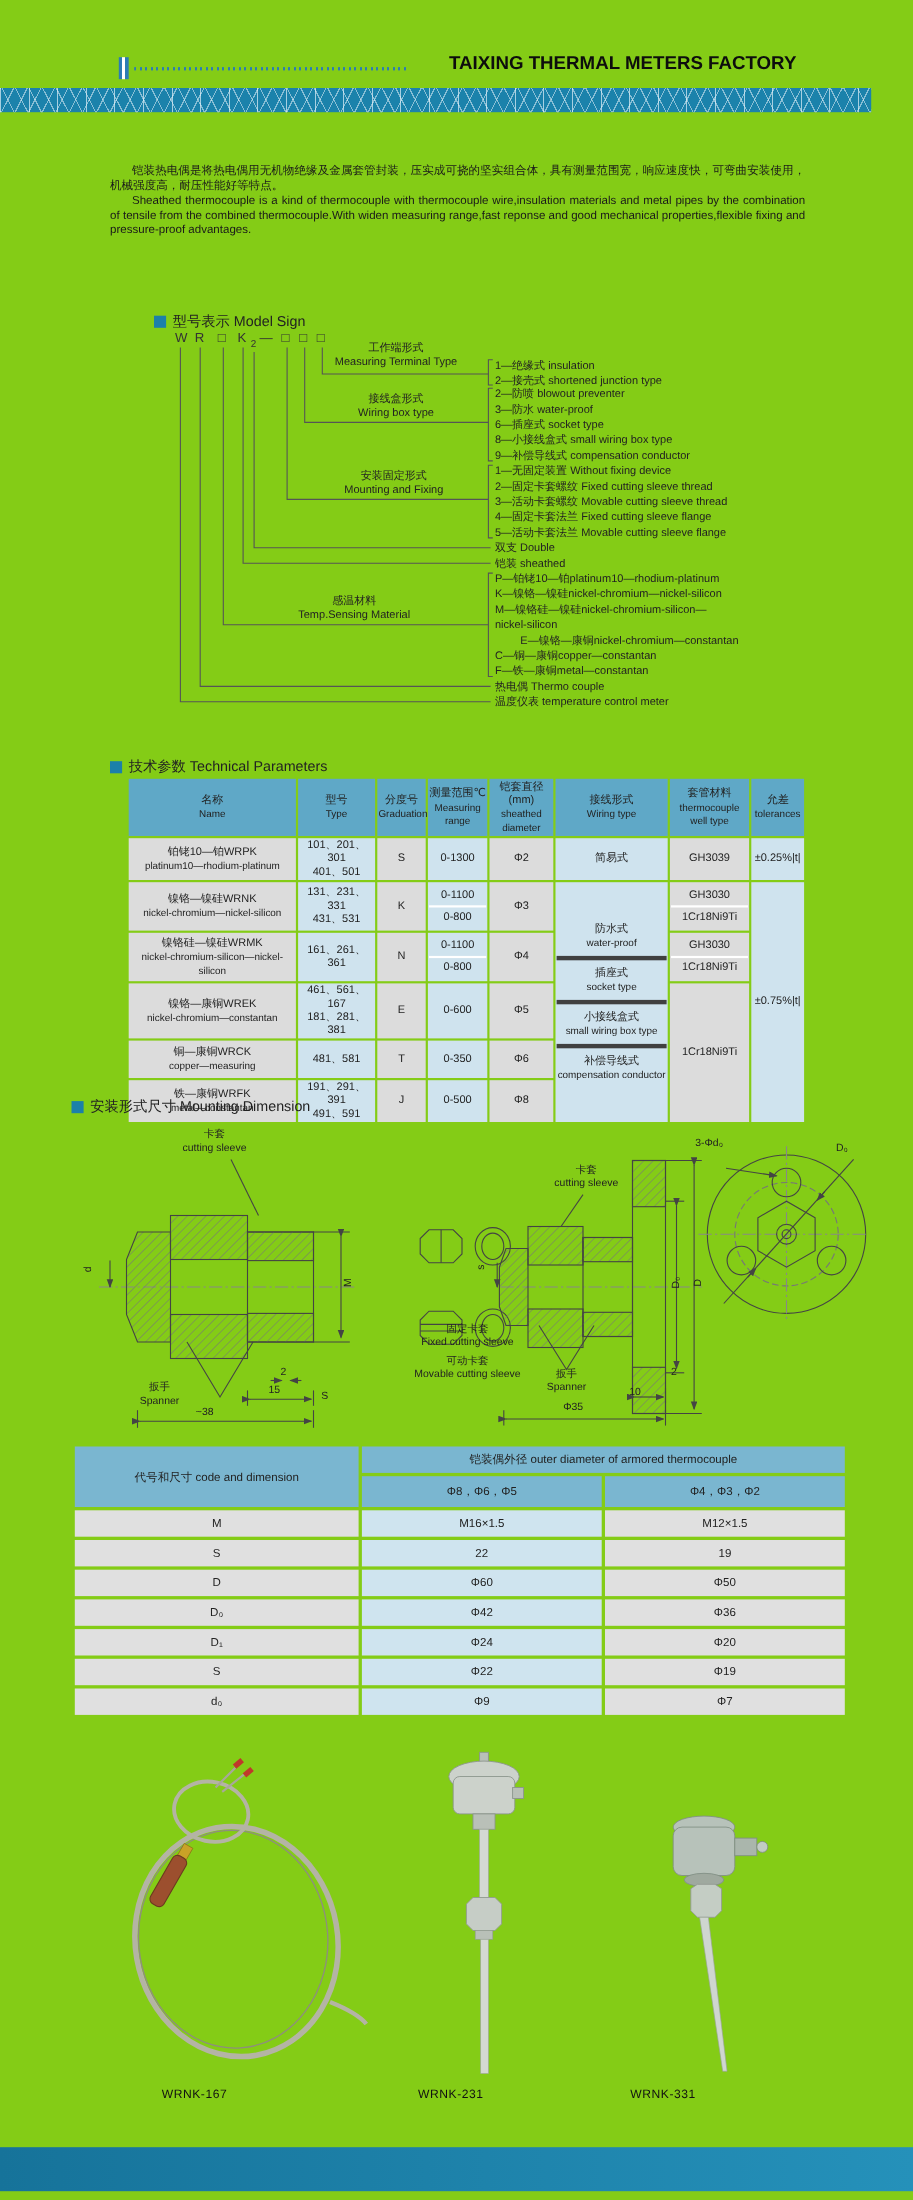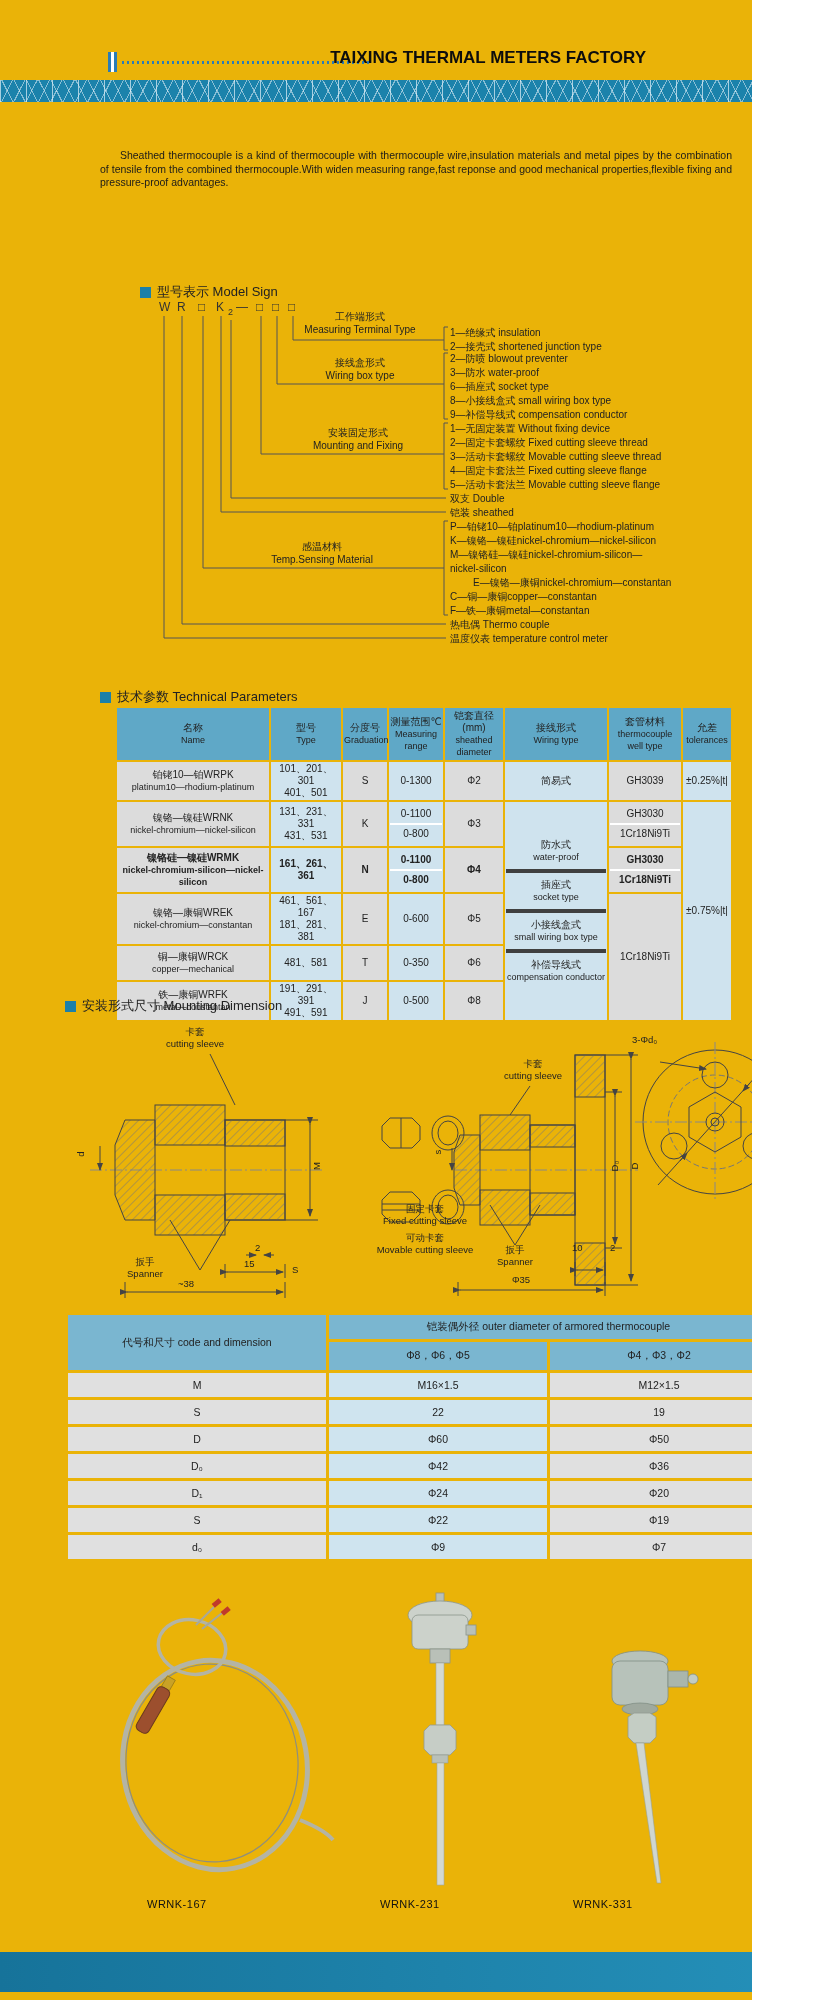--- a/index.html
+++ b/index.html
@@ -1,16 +1,16 @@
 <!DOCTYPE html>
 <html><head>
 <meta charset="utf-8">
 <style>
   html,body{margin:0;padding:0;background:#fff;}
-  .page{position:relative;width:752px;height:2000px;background:#eab308;overflow:hidden;
+  .page{position:relative;width:830px;height:2000px;background:#84cc16;overflow:hidden;
         font-family:"Liberation Sans","DejaVu Sans",sans-serif;color:#222;}
   
   .factory{position:absolute;top:48px;right:106px;font-size:17px;font-weight:bold;color:#0d0d0d;letter-spacing:0px;white-space:nowrap;}
   .header-dots{position:absolute;top:61px;left:122px;width:248px;height:3px;
     background:repeating-linear-gradient(90deg,#2b7cb5 0 2px,transparent 2px 5px);}
   .header-mark{position:absolute;top:52px;left:108px;width:9px;height:20px;
     background:linear-gradient(90deg,#2b7cb5 0 3px,#fff 3px 6px,#2b7cb5 6px 9px);}
   .lattice{position:absolute;left:0;width:792px;height:22px;background-color:#1b82ab;
     background-image:
       repeating-linear-gradient(63deg,rgba(225,240,248,.55) 0 1px,transparent 1px 11px),
@@ -68,20 +68,21 @@
 
 <div class="page">
 
   <div class="header-mark"></div>
   <div class="header-dots"></div>
   <div class="factory">TAIXING THERMAL METERS FACTORY</div>
   <div class="lattice top"></div>
 
 
   <div class="intro">
+    <p>铠装热电偶是将热电偶用无机物绝缘及金属套管封装，压实成可挠的坚实组合体，具有测量范围宽，响应速度快，可弯曲安装使用，机械强度高，耐压性能好等特点。</p>
     <p>Sheathed thermocouple is a kind of thermocouple with thermocouple wire,insulation materials and metal pipes by the combination of tensile from the combined thermocouple.With widen measuring range,fast reponse and good mechanical properties,flexible fixing and pressure-proof advantages.</p>
   </div>
 
   <div class="sec" style="top:283px;left:100px;padding-left:40px;">
     <span class="sq"></span>
     <span>型号表示 Model Sign</span>
   </div>
 
   <div class="diagram">
     <svg width="632" height="360" viewBox="0 0 632 360">
@@ -252,21 +253,21 @@
               <div>补偿导线式</div>
               <div class="en9">compensation conductor</div>
             </div>
       </td>
       <td class="cg split">
             <div>GH3030</div>
             <div>1Cr18Ni9Ti</div>
           </td>
       <td class="cb" rowspan="5">±0.75%|t|</td>
     </tr>
-    <tr style="height:44px;font-weight:bold;">
+    <tr style="height:44px;">
       <td class="cg">
             <div>镍铬硅—镍硅WRMK</div>
             <div class="en9">nickel-chromium-silicon—nickel-silicon</div>
           </td>
       <td class="cb">161、261、361</td>
       <td class="cg">N</td>
       <td class="cb split">
             <div>0-1100</div>
             <div>0-800</div>
           </td>
@@ -286,21 +287,21 @@
             <div>181、281、381</div>
           </td>
       <td class="cg">E</td>
       <td class="cb">0-600</td>
       <td class="cg">Φ5</td>
       <td class="cg" rowspan="3">1Cr18Ni9Ti</td>
     </tr>
     <tr style="height:34px;">
       <td class="cg">
             <div>铜—康铜WRCK</div>
-            <div class="en9">copper—mechanical</div>
+            <div class="en9">copper—measuring</div>
           </td>
       <td class="cb">481、581</td>
       <td class="cg">T</td>
       <td class="cb">0-350</td>
       <td class="cg">Φ6</td>
     </tr>
     <tr style="height:36px;">
       <td class="cg">
             <div>铁—康铜WRFK</div>
             <div class="en9">metal—constantan</div>
@@ -440,21 +441,21 @@
       <div>卡套</div>
         <div>cutting sleeve</div>
     </div>
     <span class="mlab rot" style="left:376px;top:126px;">s</span>
     <span class="mlab rot" style="left:550px;top:140px;">D₀</span>
     <span class="mlab rot" style="left:572px;top:140px;">D</span>
     <div class="mlab" style="left:415px;top:224px;width:80px;">
       <div>扳手</div>
         <div>Spanner</div>
     </div>
-    <span class="mlab" style="left:512px;top:222px;">10</span>
+    <span class="mlab" style="left:512px;top:240px;">10</span>
     <span class="mlab" style="left:550px;top:222px;">2</span>
     <span class="mlab" style="left:452px;top:254px;">Φ35</span>
     <span class="mlab" style="left:572px;top:14px;">3-Φd₀</span>
     <span class="mlab" style="left:700px;top:18px;">D₀</span>
   </div>
 
   <table class="dim">
     <colgroup>
         <col style="width:258px">
         <col style="width:218px">

